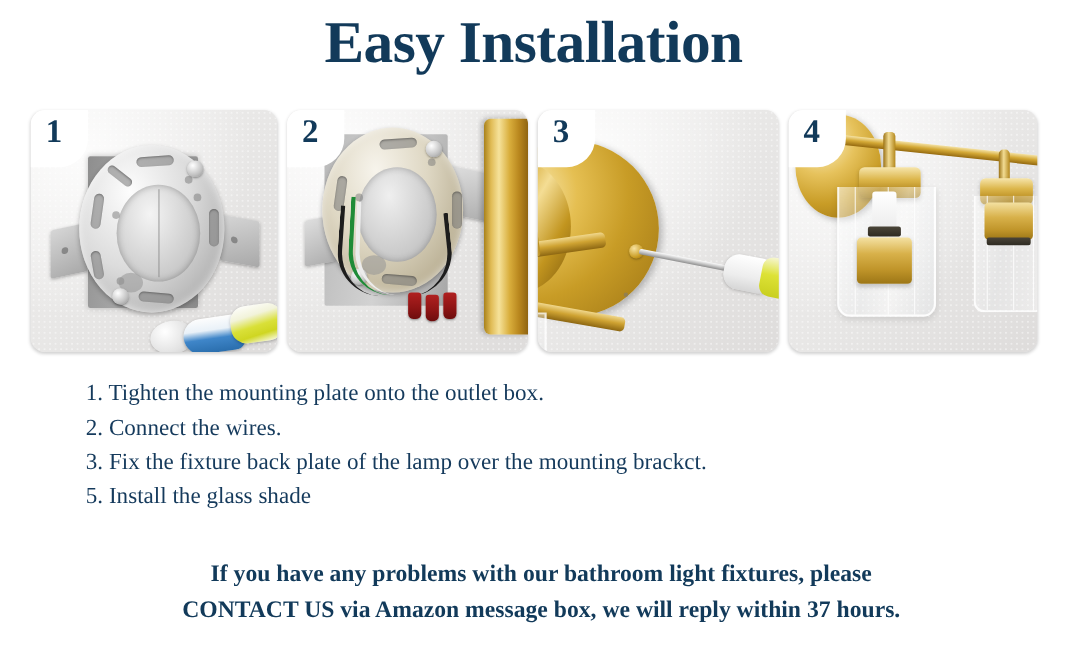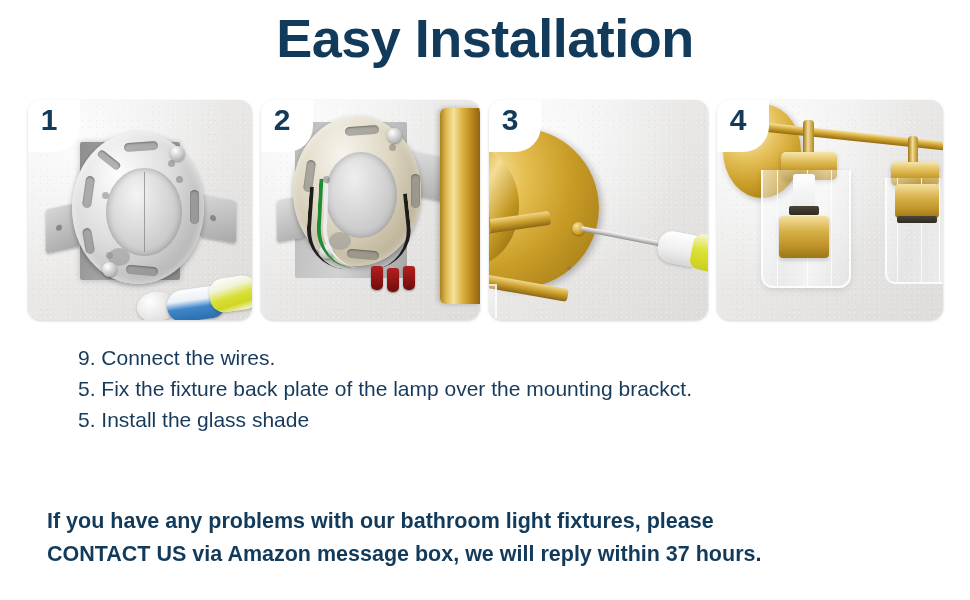--- a/index.html
+++ b/index.html
@@ -13,20 +13,21 @@
     font-family: "Liberation Sans", sans-serif;
     color: #123A5A;
     overflow: hidden;
     position: relative;
   }
   .page {
     position: relative;
     width: 970px;
     height: 600px;
     background: #ffffff;
+    font-family: Liberation Serif, serif;
   }
 
   
   .title {
     position: absolute;
     top: 6px;
     left: 0;
     width: 970px;
     text-align: center;
     font-size: 54px;
@@ -394,20 +395,21 @@
     top: 505px;
     left: 47px;
     width: 890px;
   }
   .footer-line {
     font-size: 21.5px;
     font-weight: bold;
     line-height: 33px;
     color: #123A5A;
     white-space: nowrap;
+    text-align: center;
   }
 </style>
 </head>
 <body>
 
 <div class="page">
 
   <div class="title">Easy Installation</div>
 
   <div class="panels">
@@ -536,22 +538,23 @@
       <div class="p4-inner-band-b"></div>
 
       <div class="badge">
         <span>4</span>
       </div>
     </div>
 
   </div>
 
   <div class="steps">
-    <div class="step-line">9. Connect the wires.</div>
-    <div class="step-line">5. Fix the fixture back plate of the lamp over the mounting brackct.</div>
+    <div class="step-line">1. Tighten the mounting plate onto the outlet box.</div>
+    <div class="step-line">2. Connect the wires.</div>
+    <div class="step-line">3. Fix the fixture back plate of the lamp over the mounting brackct.</div>
     <div class="step-line">5. Install the glass shade</div>
   </div>
 
   <div class="footer">
     <div class="footer-line">If you have any problems with our bathroom light fixtures, please</div>
     <div class="footer-line">CONTACT US via Amazon message box, we will reply within 37 hours.</div>
   </div>
 
 </div>
 

